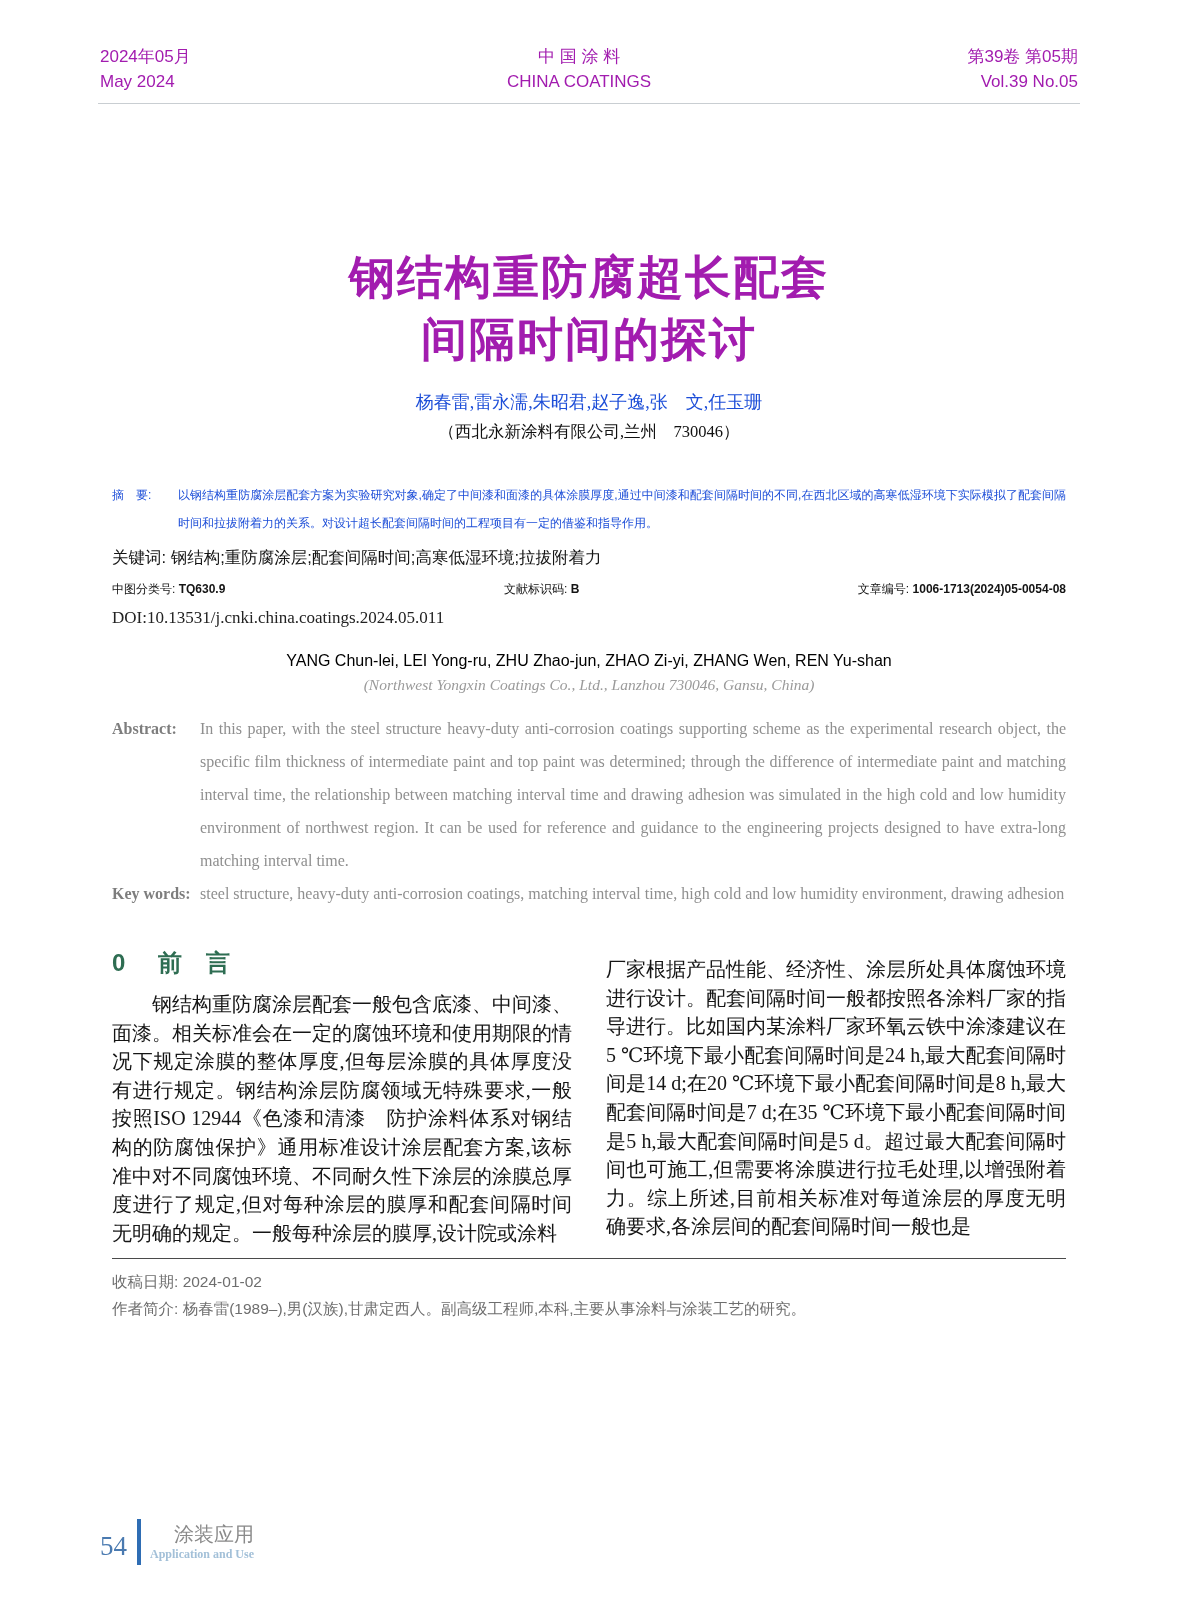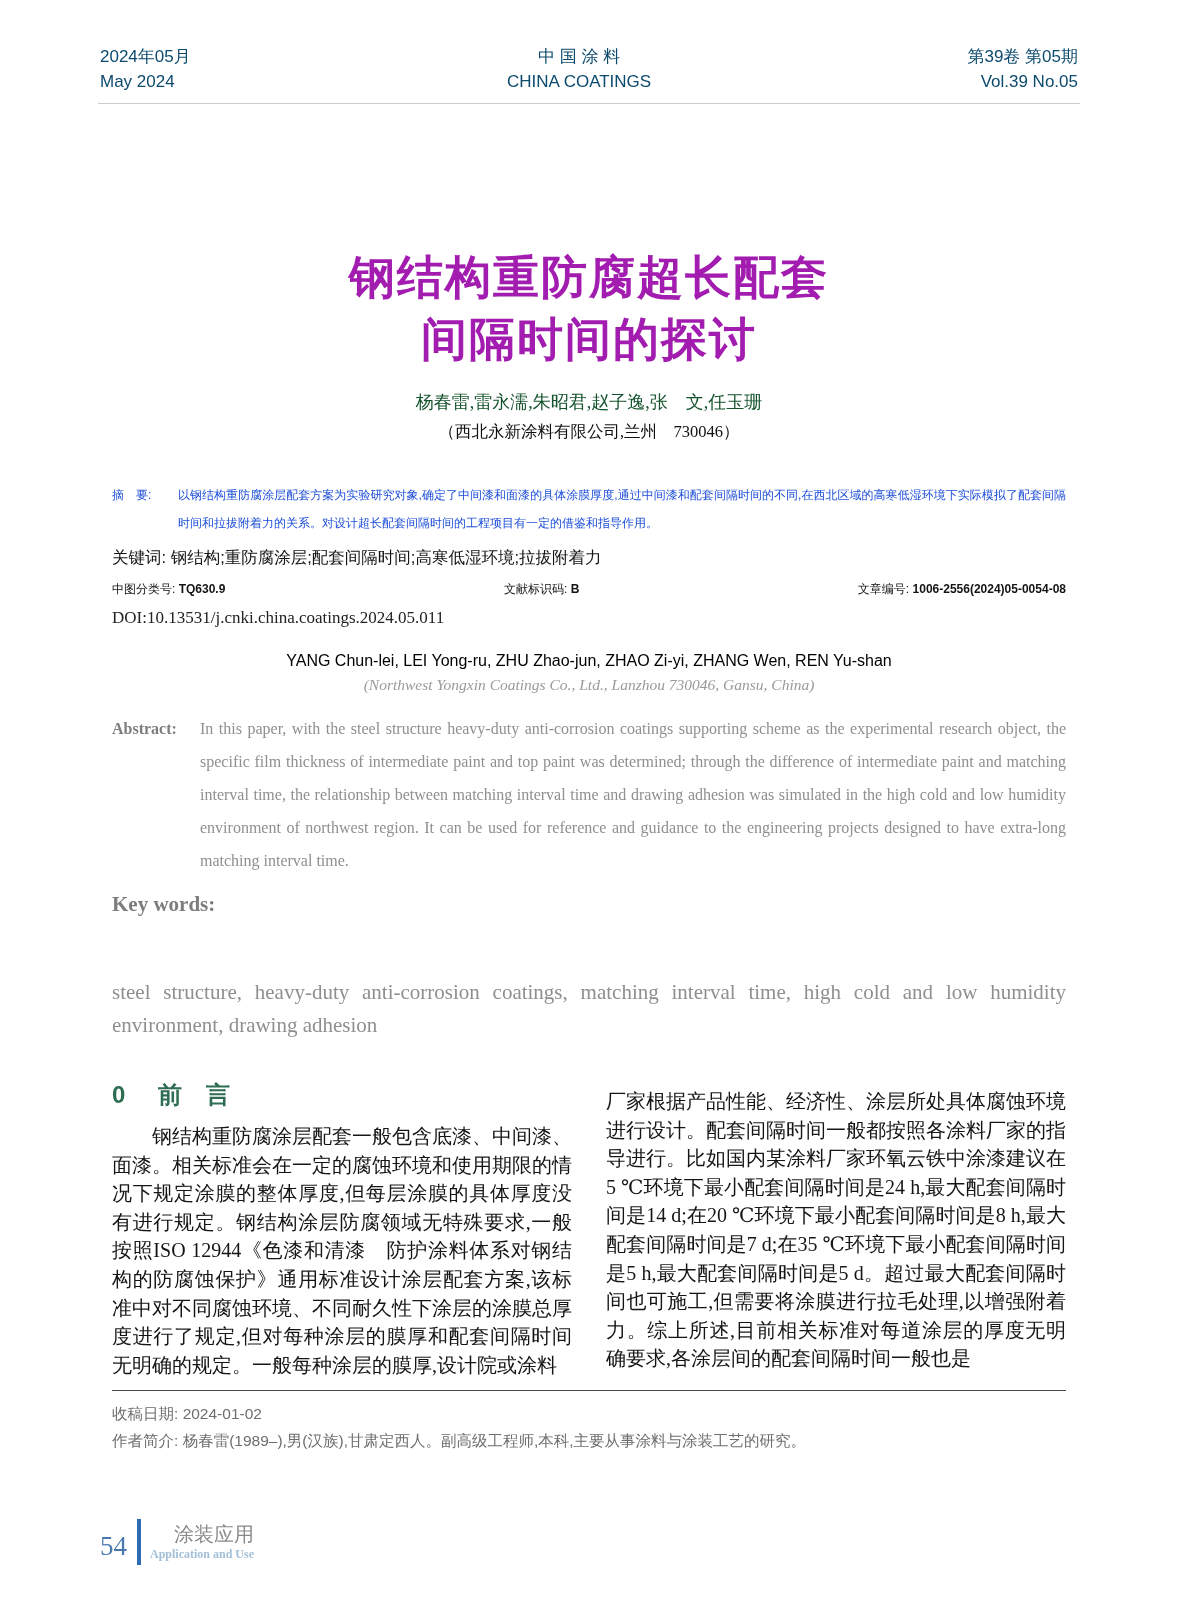--- a/index.html
+++ b/index.html
@@ -9,21 +9,21 @@
     margin:0 auto;
     background:#ffffff;
     overflow:hidden;
     font-family:"Liberation Serif","DejaVu Serif",serif;
     color:#1a1a1a;
   }
   
   .journal-header{
     position:absolute;top:44px;left:100px;right:100px;
     display:flex;justify-content:space-between;align-items:flex-start;
-    color:#0c4a6e;
+    color:#a21caf;
     font-family:"Liberation Sans","DejaVu Sans",sans-serif;
     font-size:17px;line-height:25px;
   }
   .jh-left{text-align:left;}
   .jh-center{text-align:center;}
   .jh-right{text-align:right;}
   .header-rule{
     position:absolute;top:103px;left:98px;right:98px;
     border-top:1px solid #c9ced2;height:0;
   }
@@ -33,21 +33,21 @@
     margin-top:246px;
     text-align:center;
     color:#a21caf;
     font-family:"Liberation Sans","DejaVu Sans",sans-serif;
     font-weight:bold;
     font-size:46px;line-height:62px;
     letter-spacing:2px;
   }
   .authors-cn{
     margin-top:20px;text-align:center;
-    font-size:18px;color:#14532d;
+    font-size:18px;color:#1d4ed8;
   }
   .affiliation-cn{
     margin-top:7px;text-align:center;
     font-size:16.5px;color:#111;
   }
   
   .abstract-cn{
     margin-top:38px;display:flex;
     font-size:12px;line-height:28px;color:#1d4ed8;
     font-family:"Liberation Sans","DejaVu Sans",sans-serif;
@@ -89,22 +89,22 @@
     color:#9a9a9a;font-style:italic;
     font-size:15.5px;
   }
   .abstract-en{
     margin-top:18px;display:flex;
     color:#8f8f8f;font-size:16px;line-height:33px;
   }
   .abstract-en .lbl{flex:0 0 88px;font-weight:bold;color:#7d7d7d;white-space:nowrap;}
   .abstract-en .txt{flex:1;text-align:justify;}
   .keywords-en{
-    margin-top:11px;display:flex;
-    color:#8f8f8f;font-size:21px;line-height:33px;flex-direction:column;
+    margin-top:0;display:flex;
+    color:#8f8f8f;font-size:16px;line-height:33px;
   }
   .keywords-en .lbl{flex:0 0 88px;font-weight:bold;color:#7d7d7d;white-space:nowrap;}
   .keywords-en .txt{flex:1;text-align:justify;}
   
   .two-col{
     margin-top:38px;
     display:flex;gap:34px;
   }
   .col{flex:1;min-width:0;}
   .section-h{
@@ -195,21 +195,21 @@
       <span>
         <span>中图分类号:</span>
         <b>TQ630.9</b>
       </span>
       <span>
         <span>文献标识码:</span>
         <b>B</b>
       </span>
       <span>
         <span>文章编号:</span>
-        <b>1006-2556(2024)05-0054-08</b>
+        <b>1006-1713(2024)05-0054-08</b>
       </span>
     </div>
 
     <div class="doi-line">DOI:10.13531/j.cnki.china.coatings.2024.05.011</div>
 
 
     <div class="authors-en">YANG Chun-lei, LEI Yong-ru, ZHU Zhao-jun, ZHAO Zi-yi, ZHANG Wen, REN Yu-shan</div>
     <div class="affiliation-en">(Northwest Yongxin Coatings Co., Ltd., Lanzhou 730046, Gansu, China)</div>
 
     <div class="abstract-en">

